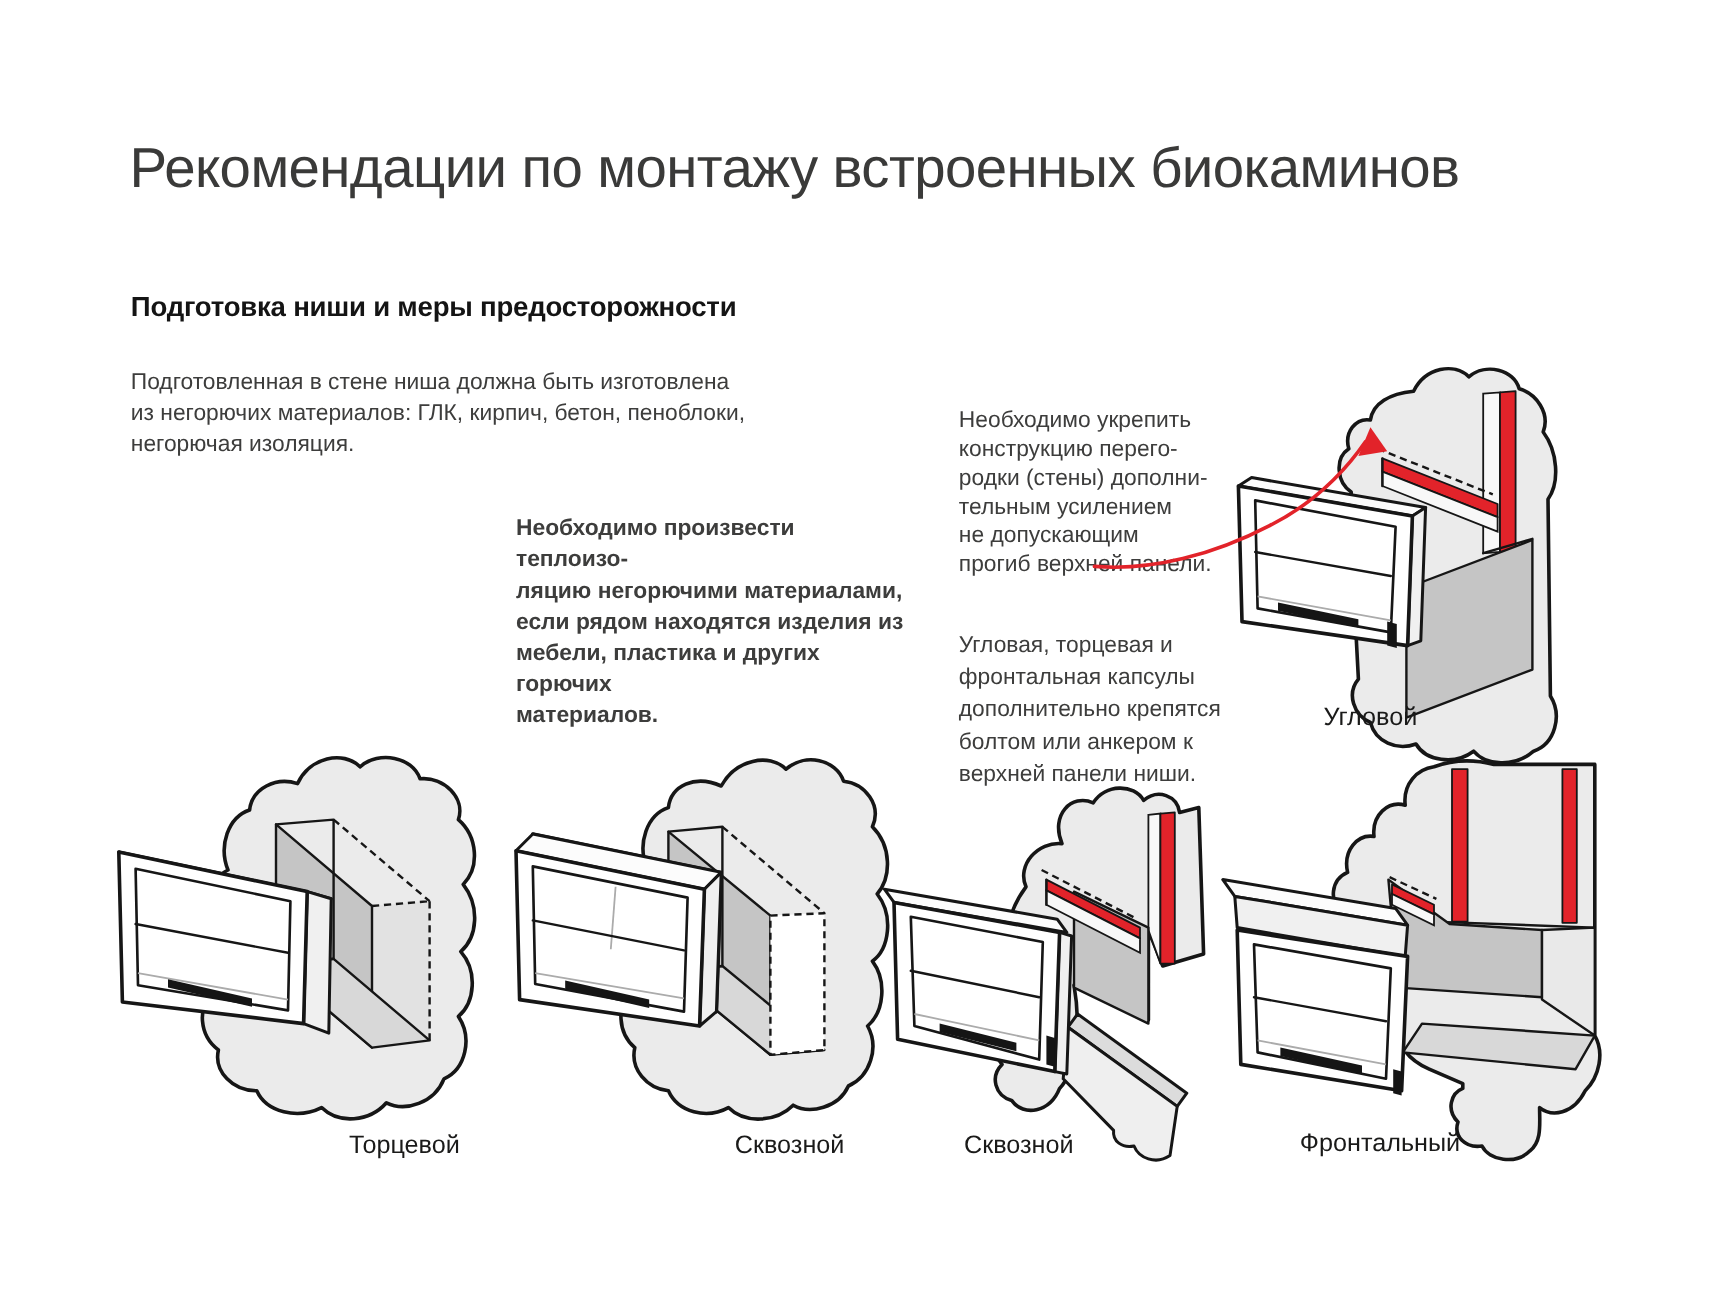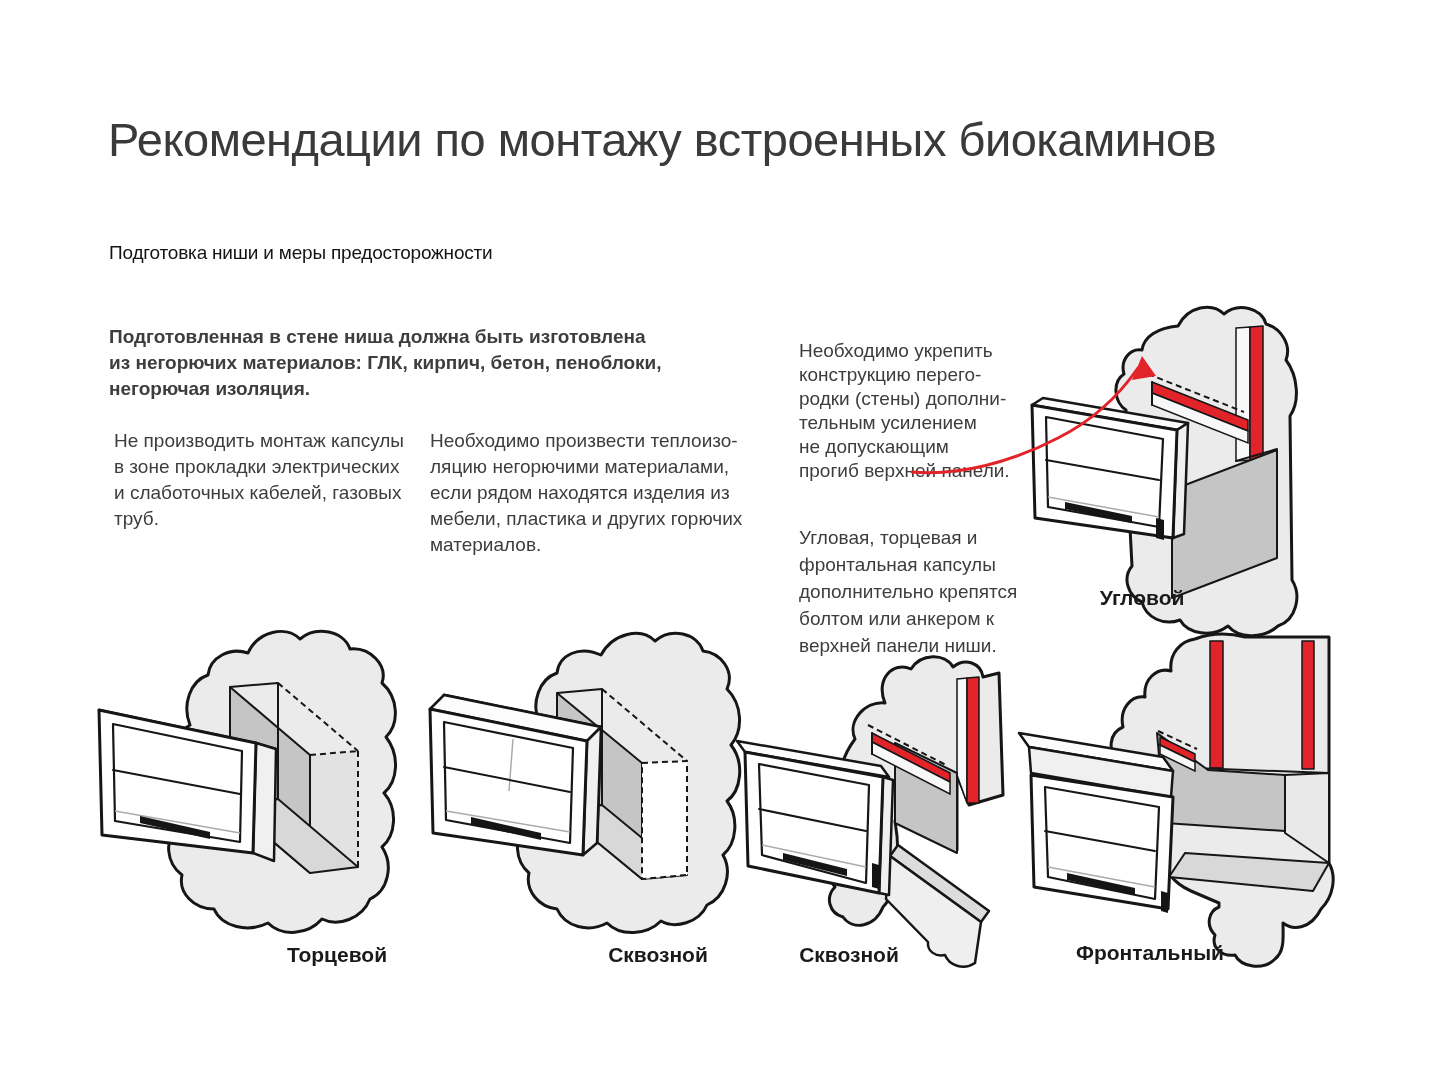--- a/index.html
+++ b/index.html
@@ -1,29 +1,29 @@
 <!DOCTYPE html>
 <html style="--red: #E2232A; --ink: #161616;"><head>
 <meta charset="utf-8">
 <style>
   :root { --red:#E2232A; --ink:#161616; }
   html,body{margin:0;padding:0;background:#fff;}
   .page{position:relative;width:1440px;height:1018px;background:#fff;overflow:hidden;
         font-family:"Liberation Sans", sans-serif;}
   .abs{position:absolute;}
   .title{left:108px;top:112px;font-size:47px;font-weight:400;color:#3A3A39;letter-spacing:-0.5px;white-space:nowrap;}
-  .section-heading{left:109px;top:242px;font-size:19px;font-weight:400;color:#141414;letter-spacing:-0.2px;white-space:nowrap;}
+  .section-heading{left:109px;top:242px;font-size:23px;font-weight:700;color:#141414;letter-spacing:-0.2px;white-space:nowrap;}
   .note{font-size:19px;color:#3D3D3C;white-space:pre-line;line-height:26px;}
-  .n1{left:109px;top:324px;width:620px;font-weight:bold;}
+  .n1{left:109px;top:306px;width:620px;}
   .n2{left:114px;top:428px;width:310px;}
-  .n3{left:430px;top:428px;width:330px;}
+  .n3{left:430px;top:428px;width:330px;font-weight:bold;}
   .n4{left:799px;top:311px;width:230px;line-height:24px;margin-top:28px;}
   .n5{left:799px;top:524px;width:240px;line-height:27px;}
   .diagram{position:absolute;}
-  .dlabel{position:absolute;width:200px;text-align:center;font-size:21px;font-weight:700;color:#1A1A19;z-index:5;}
+  .dlabel{position:absolute;width:200px;text-align:center;font-size:21px;font-weight:400;color:#1A1A19;z-index:5;}
   .lbl-uglovoy{left:1042px;top:586px;}
   .lbl-kabinet{left:237px;top:943px;}
   .lbl-skvoznoy{left:558px;top:943px;}
   .lbl-tortsevoy{left:749px;top:943px;}
   .lbl-frontalny{left:1050px;top:941px;text-align:center;}
   
   .blob{fill:#EBEBEB;stroke:var(--ink);stroke-width:3;stroke-linejoin:round;}
   .wD{fill:#C5C5C5;stroke:var(--ink);stroke-width:2;stroke-linejoin:round;}
   .wM{fill:#D8D8D8;stroke:var(--ink);stroke-width:2;stroke-linejoin:round;}
   .wB{fill:#E2E2E2;stroke:none;}
@@ -48,24 +48,20 @@
 <body>
 
 <div class="page">
 
   <div class="abs title">Рекомендации по монтажу встроенных биокаминов</div>
   <div class="abs section-heading">Подготовка ниши и меры предосторожности</div>
 
   <div class="abs note n1">Подготовленная в стене ниша должна быть изготовлена
 из негорючих материалов: ГЛК, кирпич, бетон, пеноблоки,
 негорючая изоляция.</div>
-  <div class="abs note n2">Не производить монтаж капсулы
-в зоне прокладки электрических
-и слаботочных кабелей, газовых
-труб.</div>
   <div class="abs note n3">Необходимо произвести теплоизо-
 ляцию негорючими материалами,
 если рядом находятся изделия из
 мебели, пластика и других горючих
 материалов.</div>
   <div class="abs note n4">Необходимо укрепить
 конструкцию перего-
 родки (стены) дополни-
 тельным усилением
 не допускающим

